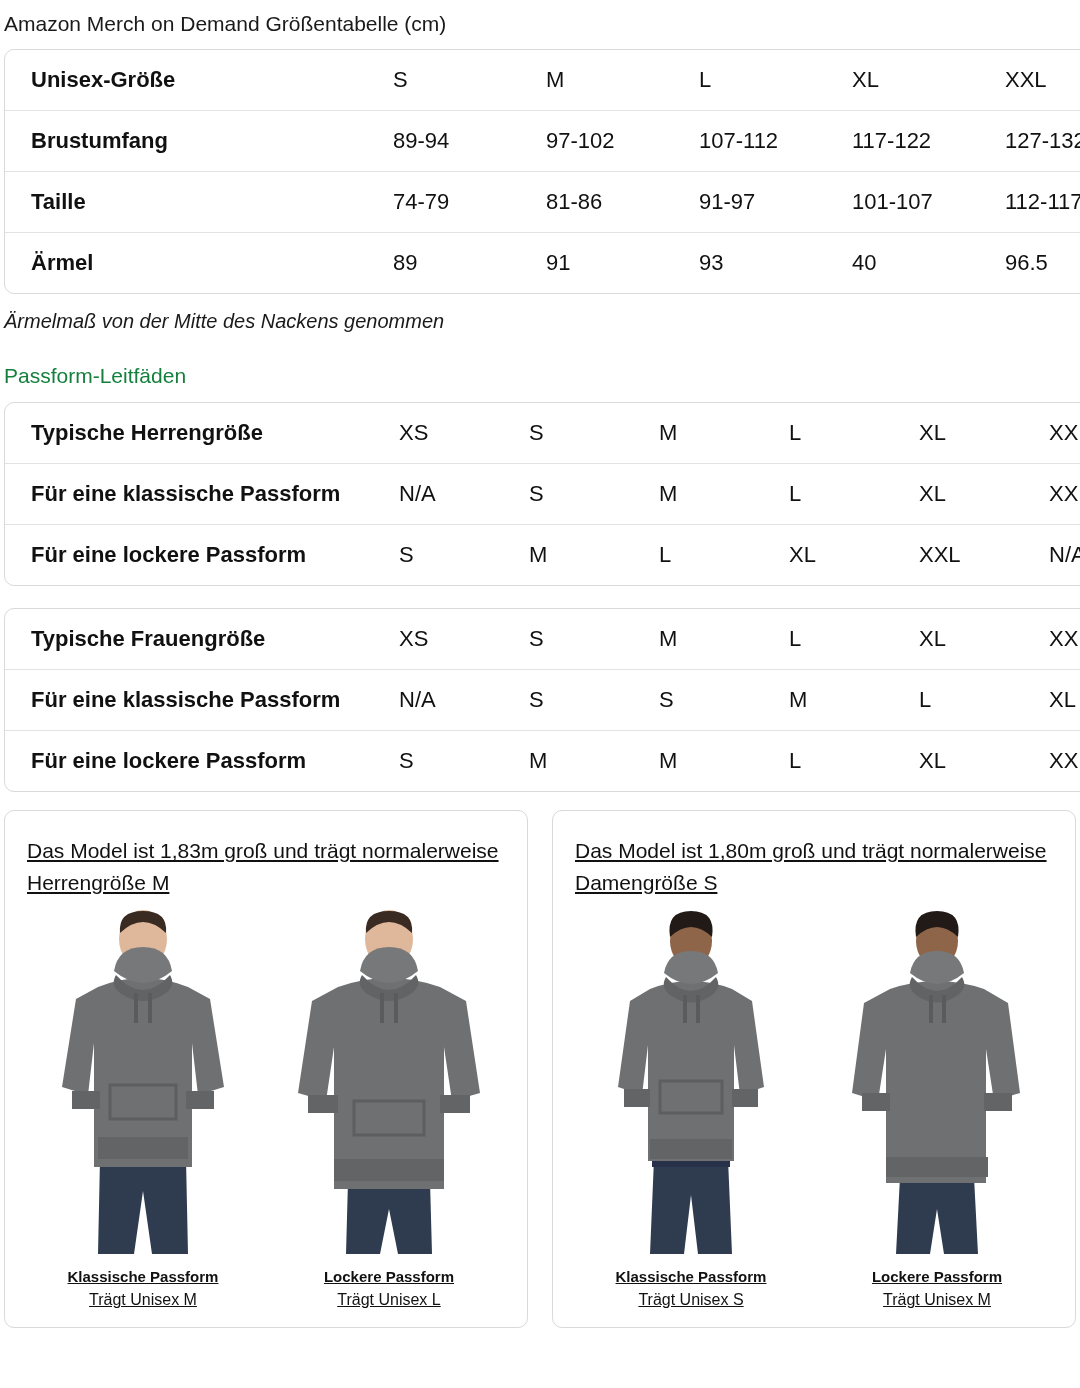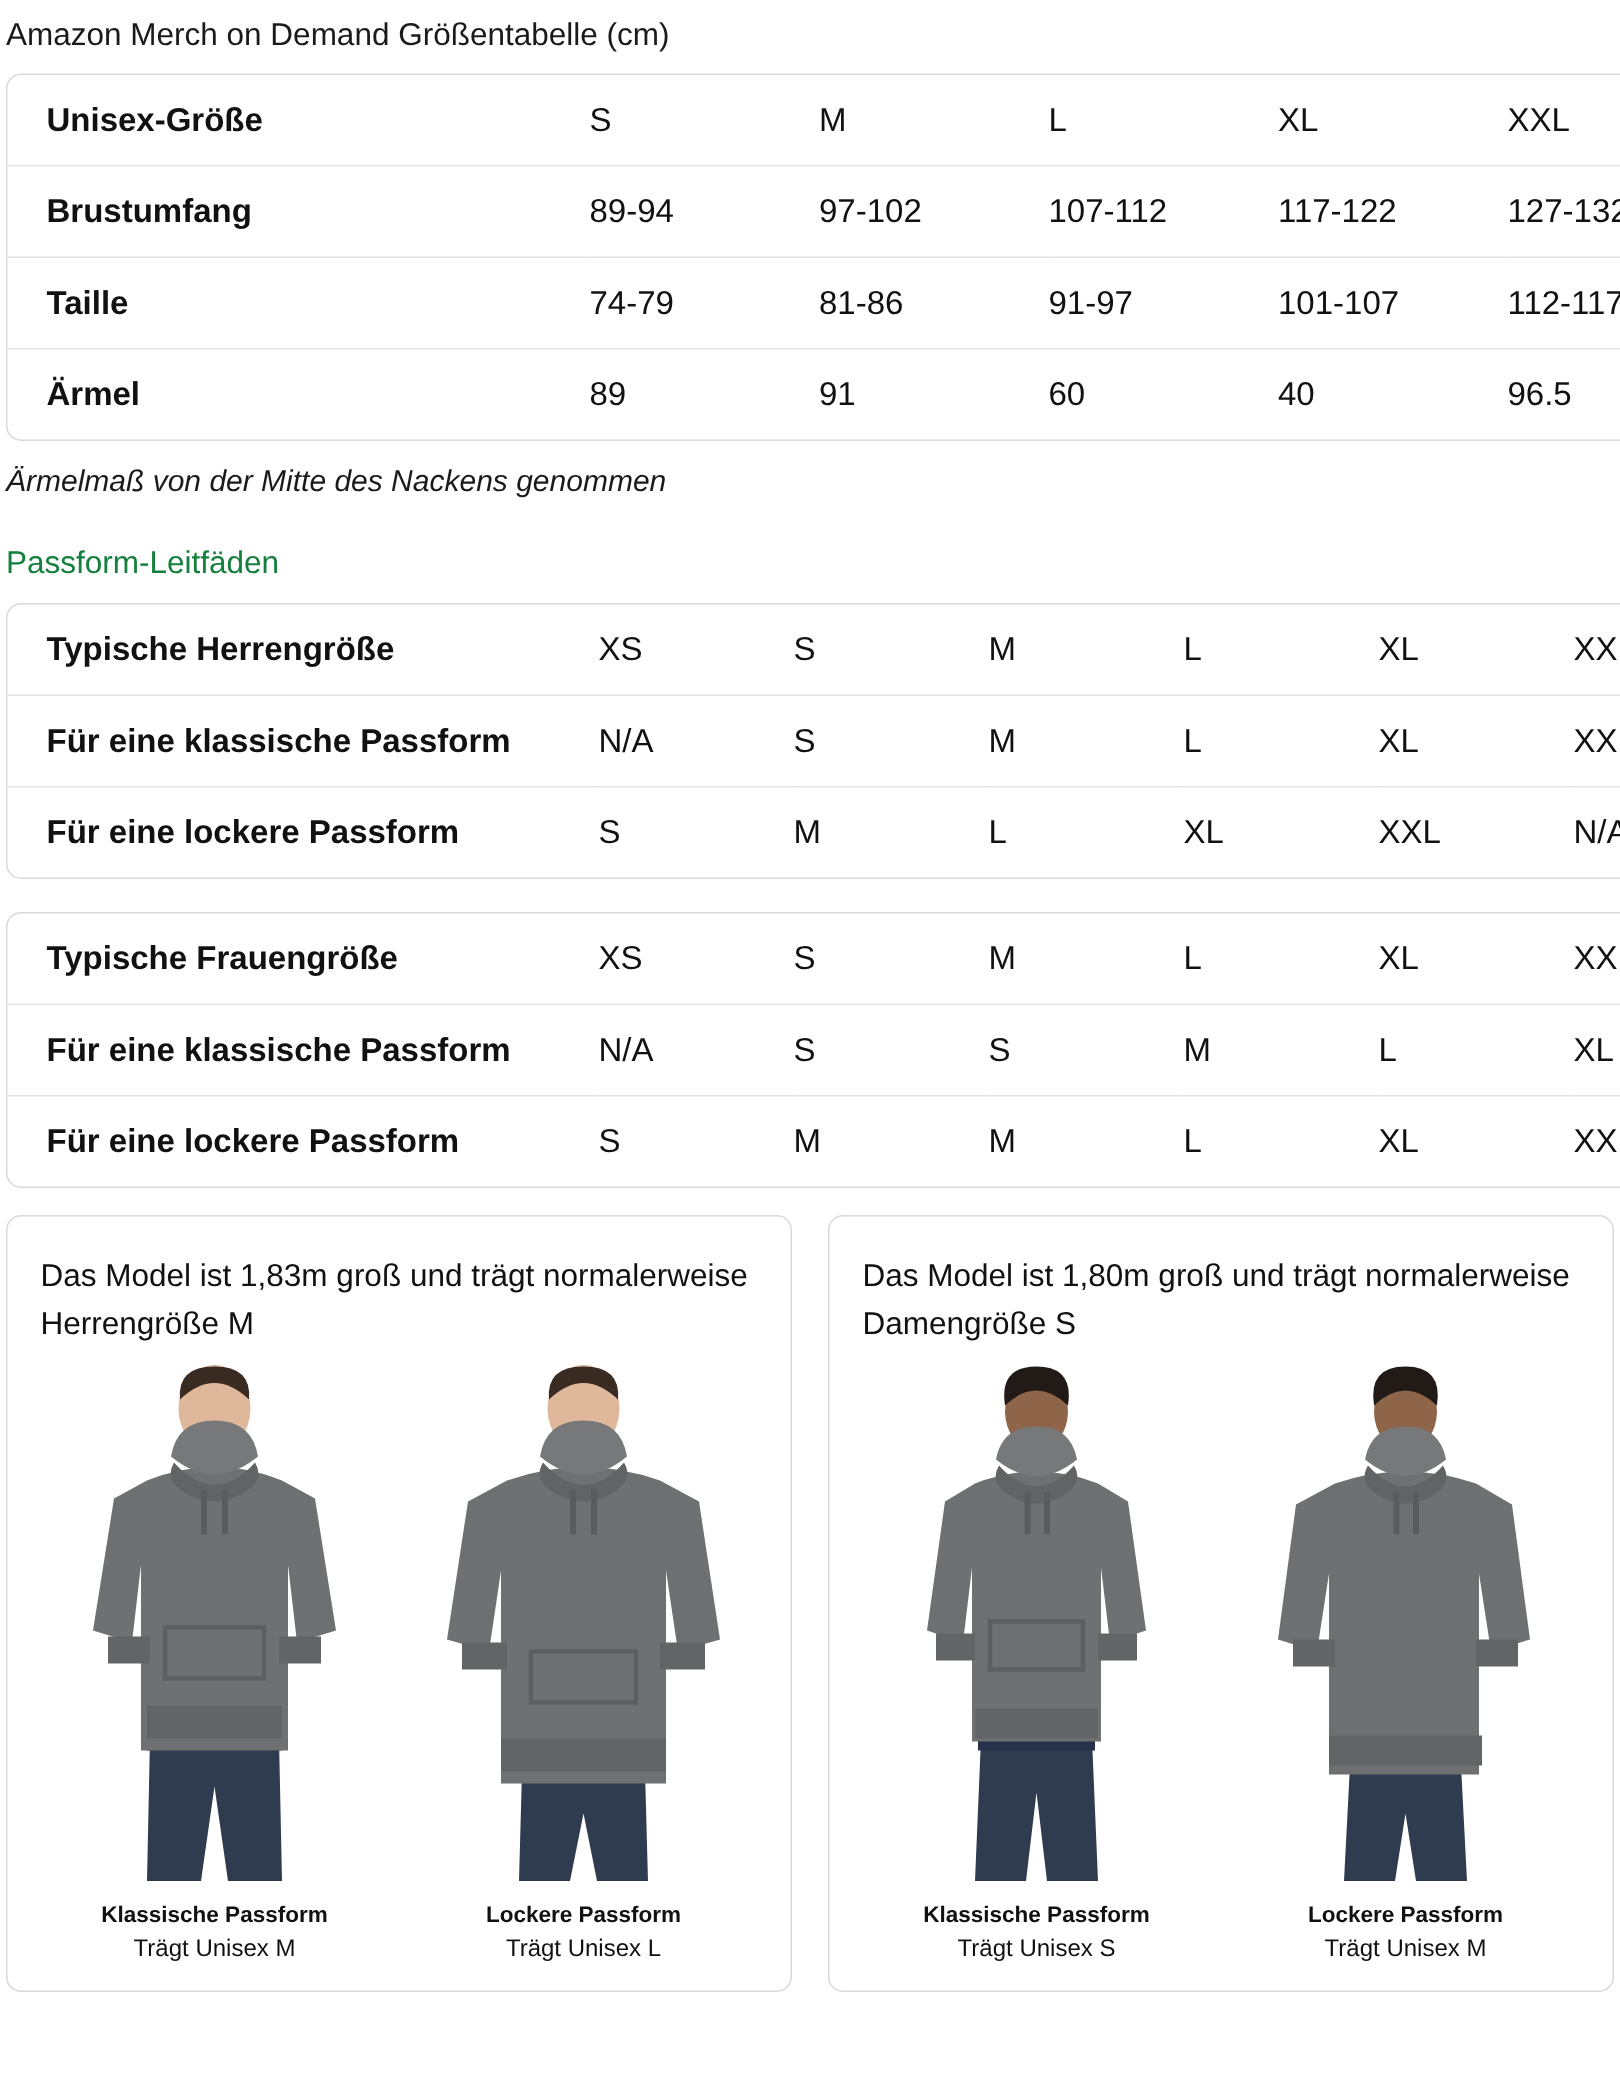--- a/index.html
+++ b/index.html
@@ -82,20 +82,21 @@
     gap: 24px;
     padding: 18px 4px 0 4px;
   }
   .model-card {
     flex: 1;
     border: 1px solid #d9d9d9;
     border-radius: 10px;
     padding: 24px 22px 18px 22px;
     box-sizing: border-box;
     background: #fff;
+    text-decoration: underline;
   }
   .model-desc {
     font-size: 21px;
     line-height: 1.5;
     color: #111;
     min-height: 64px;
   }
   .figures {
     display: flex;
     gap: 14px;
@@ -154,21 +155,21 @@
         <td class="c">74-79</td>
         <td class="c">81-86</td>
         <td class="c">91-97</td>
         <td class="c">101-107</td>
         <td class="c">112-117</td>
       </tr>
       <tr>
         <td class="rowhead">Ärmel</td>
         <td class="c">89</td>
         <td class="c">91</td>
-        <td class="c">60</td>
+        <td class="c">93</td>
         <td class="c">40</td>
         <td class="c">96.5</td>
       </tr>
     </tbody>
   </table>
 
   <div class="note">Ärmelmaß von der Mitte des Nackens genommen</div>
 
   <div class="section-title">Passform-Leitfäden</div>
 

